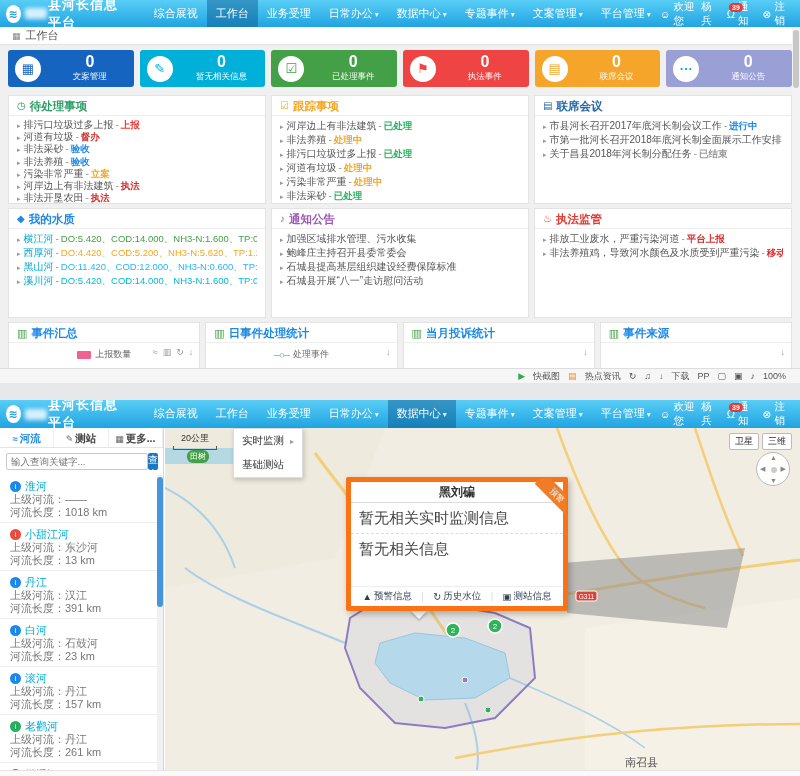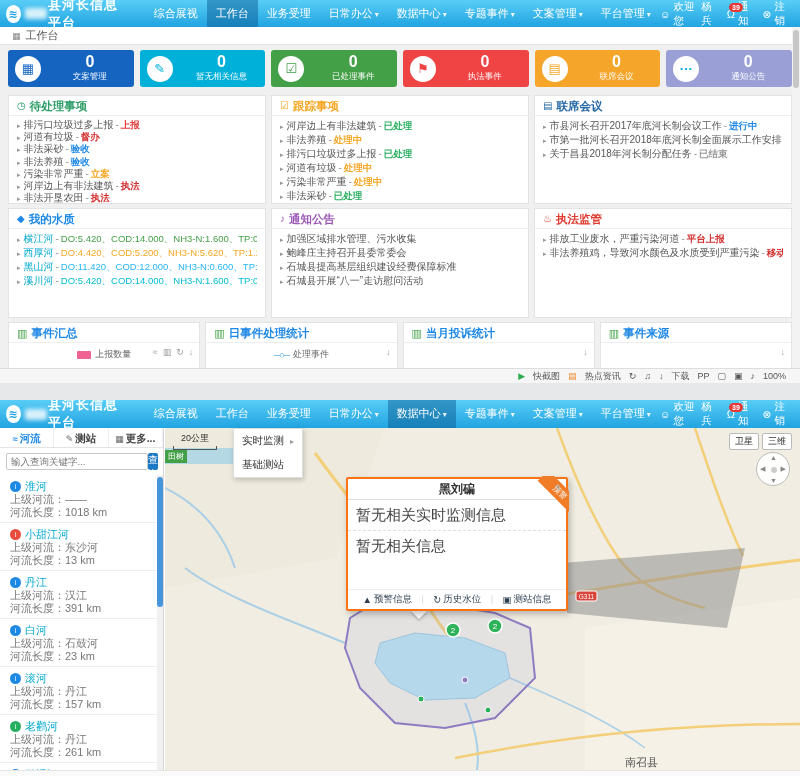--- a/index.html
+++ b/index.html
@@ -79,29 +79,29 @@
   .rbadge{width:11px;height:11px;border-radius:50%;color:#fff;font-size:7px;line-height:11px;text-align:center;flex:none;}
   .rdet{font-size:11px;color:#777;line-height:13px;}
   .sscroll{position:absolute;right:0;top:47px;bottom:0;width:6px;background:#f1f1f1;}
   .sthumb{position:absolute;top:2px;left:0;width:6px;height:130px;background:#4694d9;border-radius:3px;}
   
   .map{position:absolute;left:165px;right:0;top:28px;bottom:6px;background:#f1ede2;overflow:hidden;cursor:grab;}
   .map svg{position:absolute;left:0;top:0;}
   .scale{position:absolute;left:8px;top:4px;font-size:9px;color:#333;text-align:center;z-index:5;}
   .scalebar{width:44px;height:4px;border:1px solid #555;border-top:none;margin-top:1px;}
   .bluestrip{position:absolute;left:0;top:20px;width:136px;height:16px;background:rgba(110,195,240,.45);z-index:4;}
-  .arealabel{position:absolute;left:0;top:22px;background:#43a047;color:#fff;font-size:8px;padding:1px 3px;border-radius:0;z-index:6;}
+  .arealabel{position:absolute;left:22px;top:22px;background:#43a047;color:#fff;font-size:8px;padding:1px 3px;border-radius:6px;z-index:6;}
   .vbtns{position:absolute;right:8px;top:5px;display:flex;gap:3px;z-index:6;}
   .vbtn{background:#fff;border:1px solid #bbb;border-radius:2px;font-size:9px;color:#333;padding:1px 5px;cursor:pointer;}
   .compass{position:absolute;right:10px;top:24px;width:34px;height:34px;border-radius:50%;background:rgba(255,255,255,.92);border:1px solid #bbb;z-index:6;}
   .compass i{position:absolute;font-style:normal;color:#888;font-size:7px;cursor:pointer;}
   .cN{top:1px;left:13px;} .cS{bottom:1px;left:13px;} .cW{left:3px;top:12px;} .cE{right:3px;top:12px;}
   .cdot{position:absolute;left:14px;top:14px;width:6px;height:6px;border-radius:50%;background:#ccc;}
   
-  .popup{position:absolute;left:181px;top:49px;width:222px;height:134px;background:#fff;border:2px solid #f97316;border-radius:2px;box-shadow:2px 3px 6px rgba(0,0,0,.25);z-index:20;}
+  .popup{position:absolute;left:181px;top:49px;width:222px;height:134px;background:#fff;border:5px solid #f97316;border-radius:2px;box-shadow:2px 3px 6px rgba(0,0,0,.25);z-index:20;}
   .pt{height:21px;line-height:21px;text-align:center;font-size:12px;font-weight:bold;color:#333;border-bottom:1px solid #ddd;}
   .pclose{position:absolute;top:2px;right:5px;color:#999;font-size:11px;cursor:pointer;z-index:3;}
   .ribbon{position:absolute;top:-3px;right:-3px;width:46px;height:46px;overflow:hidden;z-index:2;}
   .ribbon span{position:absolute;top:9px;right:-15px;transform:rotate(45deg);background:#f07c28;color:#fff;font-size:8px;padding:2px 16px;}
   .pline{font-size:15px;color:#444;padding:6px 8px 5px 8px;}
   .pdiv{border-bottom:1px dashed #ddd;margin:0 0;}
   .pfoot{position:absolute;left:0;right:0;bottom:0;height:20px;border-top:1px solid #eee;display:flex;align-items:center;justify-content:center;gap:6px;font-size:9.5px;color:#2c3e50;}
   .pfoot .plink{cursor:pointer;display:flex;gap:2px;align-items:center;}
   .pfoot .pbar{color:#ccc;}
   .ptr{position:absolute;left:245px;top:182px;width:0;height:0;border:9px solid transparent;border-top-color:#fff;filter:drop-shadow(0 2px 1px rgba(0,0,0,.2));z-index:19;}

